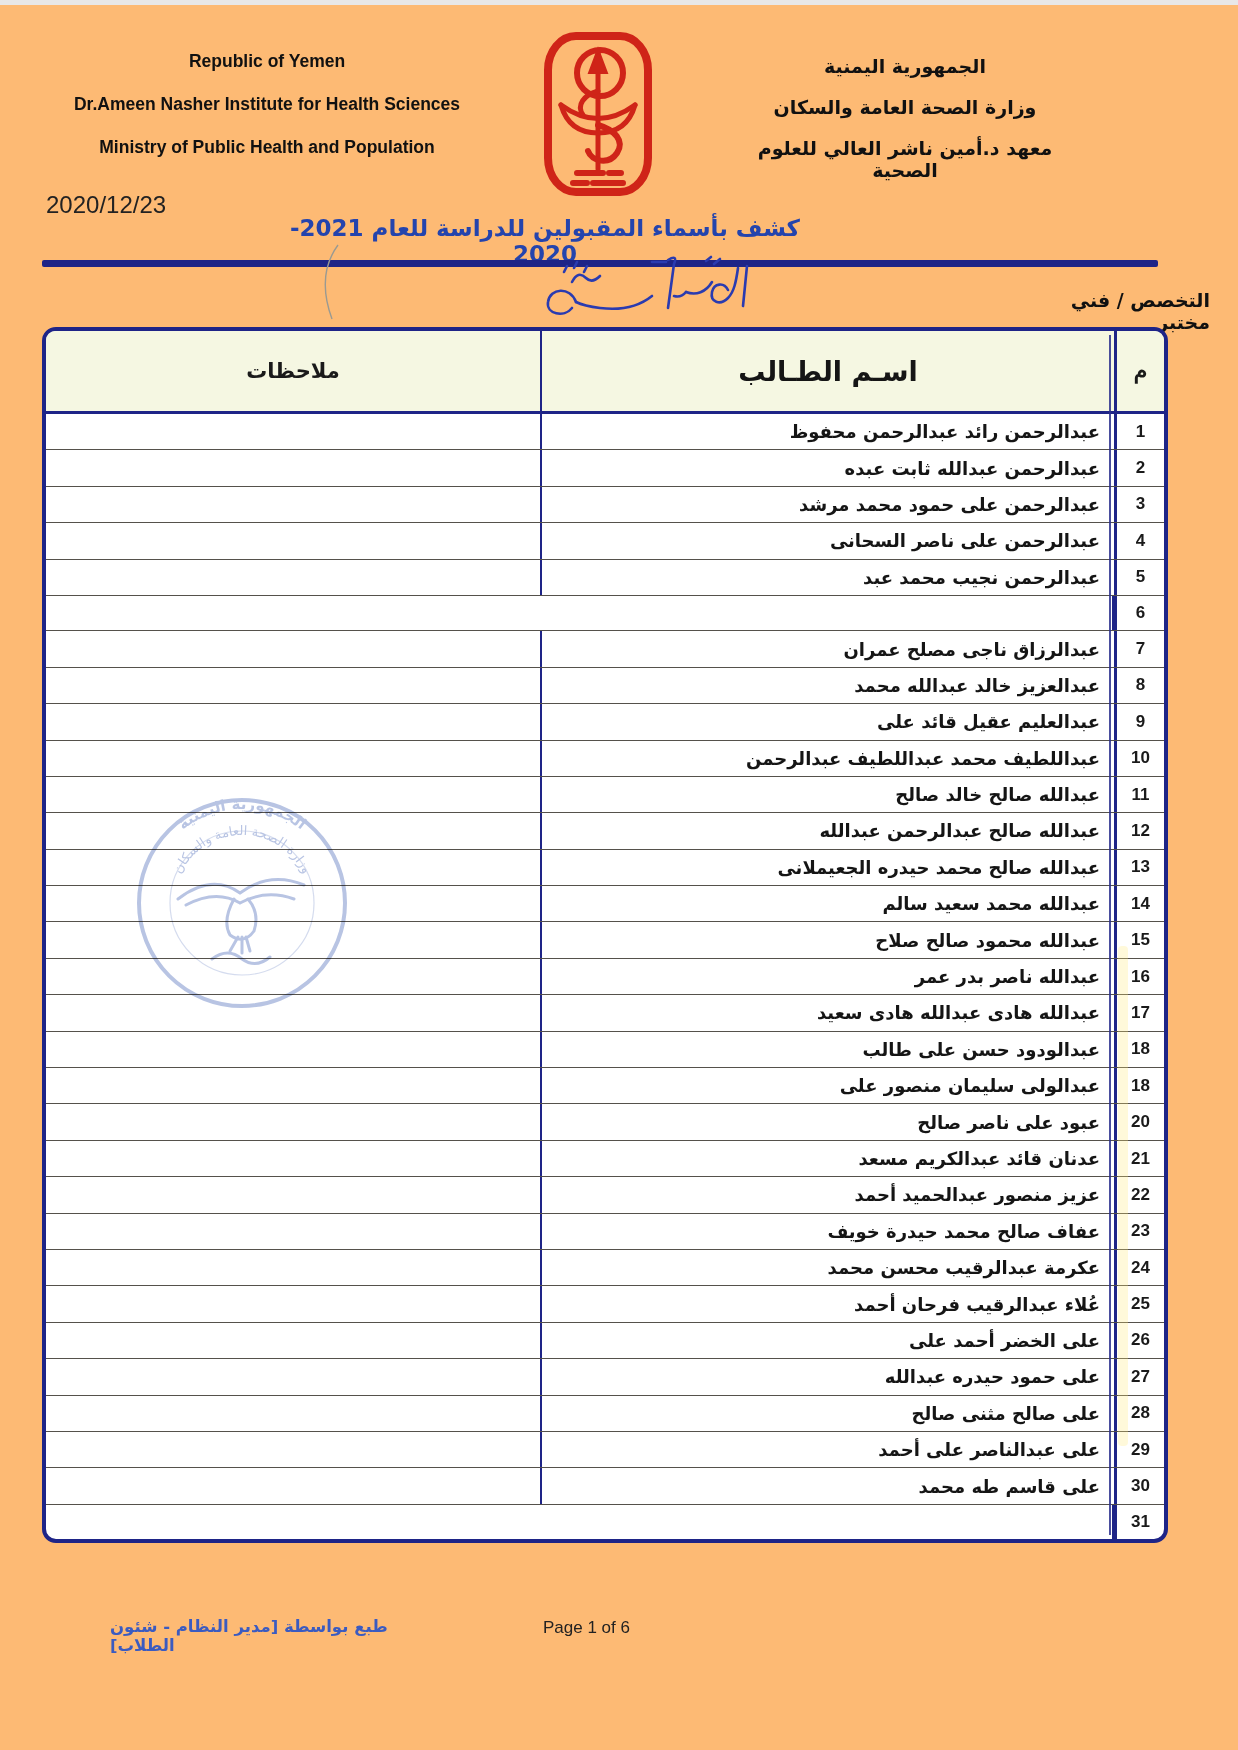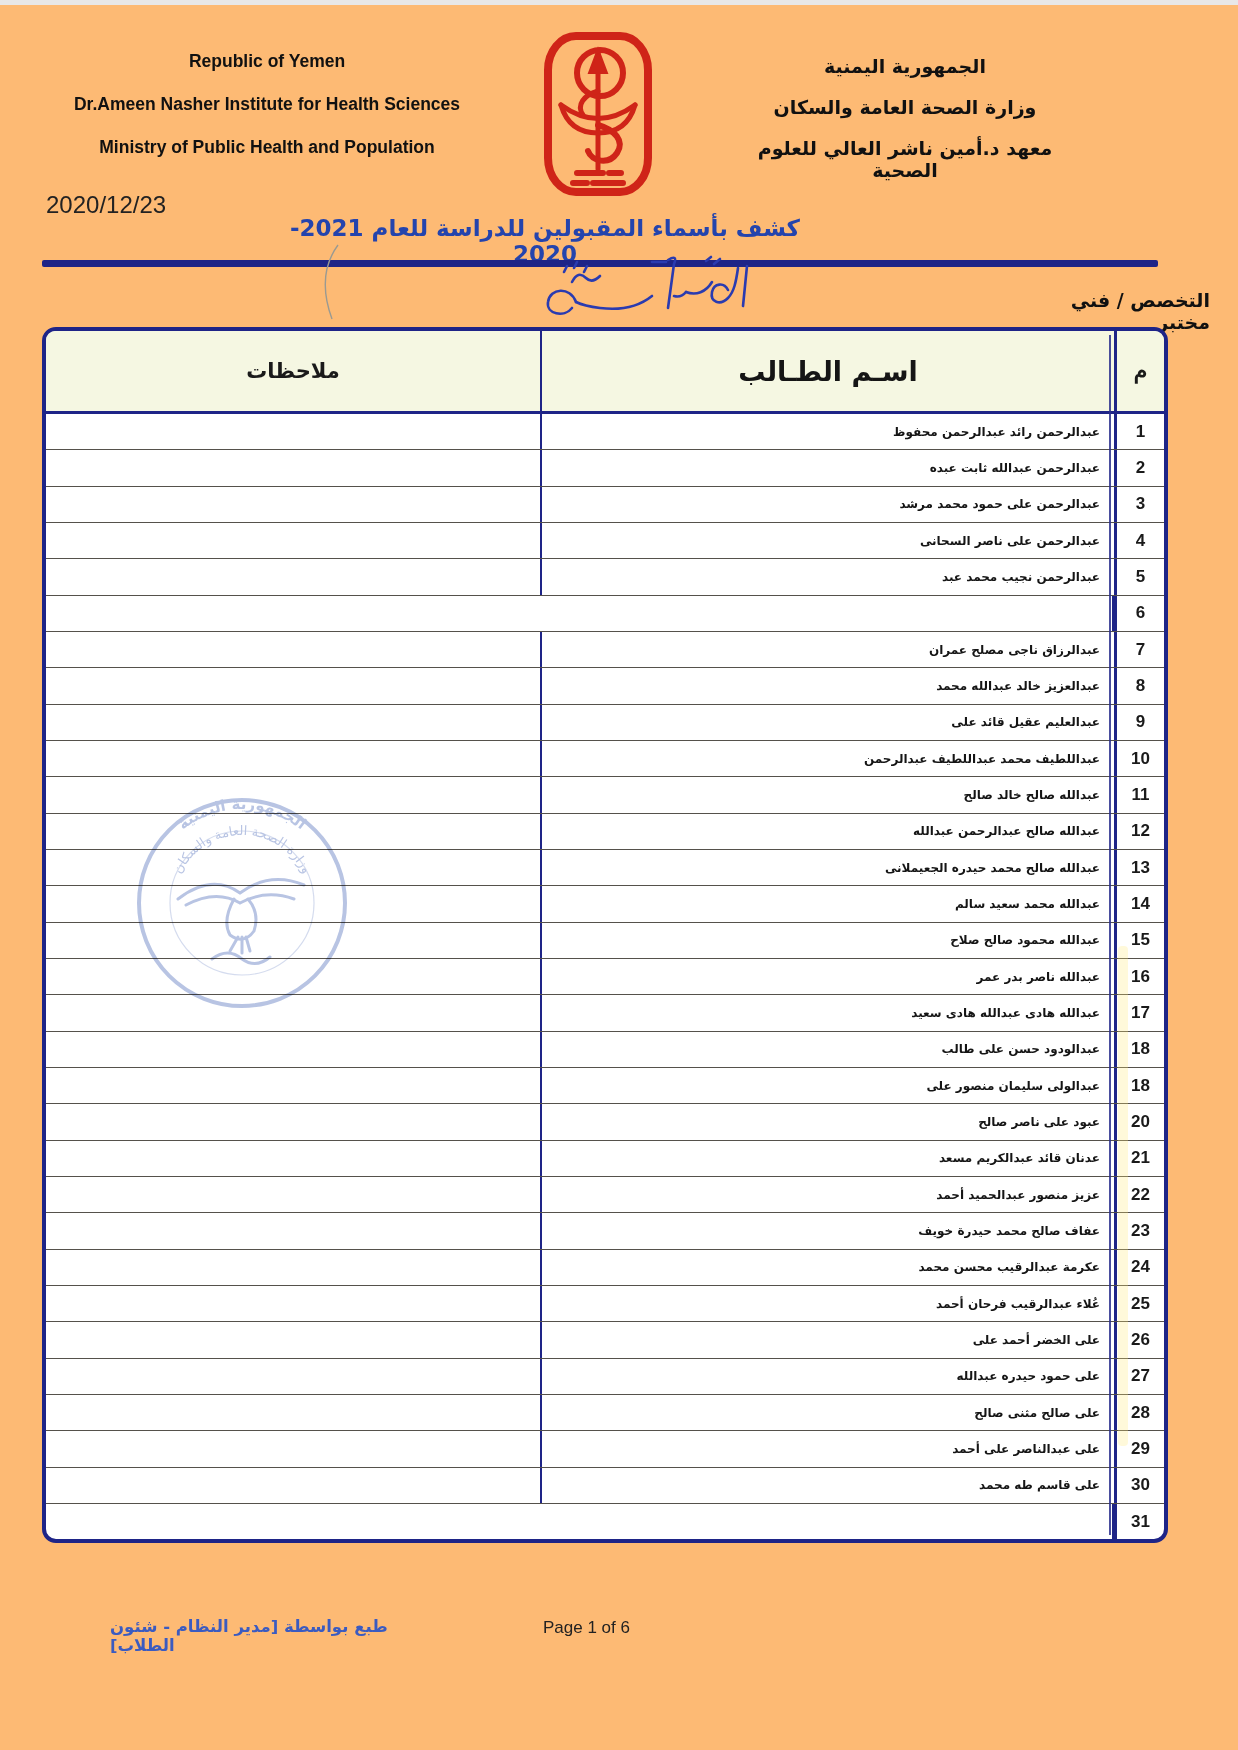--- a/index.html
+++ b/index.html
@@ -51,21 +51,21 @@
     background:#f5f7e2; border-bottom:3px solid #1e2487;
     border-radius:9px 9px 0 0; align-items:center; font-weight:bold;
   }
   .tbody{direction:rtl; display:flex; flex-direction:column; flex:1 1 auto;}
   .trow{display:flex; flex:1 1 auto; border-bottom:1px solid #55514b; align-items:center;}
   .trow:last-child{border-bottom:none;}
   .cell{height:100%; display:flex; align-items:center; box-sizing:border-box;}
   .c-num{flex:0 0 50px; justify-content:center; border-left:3px solid #1e2487;
          font-weight:bold; font-size:17px; font-family:"Liberation Sans", sans-serif;}
   .c-name{flex:0 0 572px; justify-content:flex-start; padding:0 14px 0 6px;
-          font-weight:bold; font-size:12px; color:#151515;}
+          font-weight:bold; font-size:18px; color:#151515;}
   .c-notes{flex:1 1 auto; border-right:2px solid #1e2487;}
   .h-num{font-size:22px;}
   .h-name{font-size:27px; justify-content:center; padding:0;}
   .h-notes{font-size:21px; justify-content:center;}
   .vline-thin{
     position:absolute; left:1063px; top:4px; bottom:4px; width:1.5px;
     background:#2a2f8d; opacity:.85;
   }
   .hl-yellow{
     position:absolute; left:1072px; top:615px; width:10px; height:500px;

